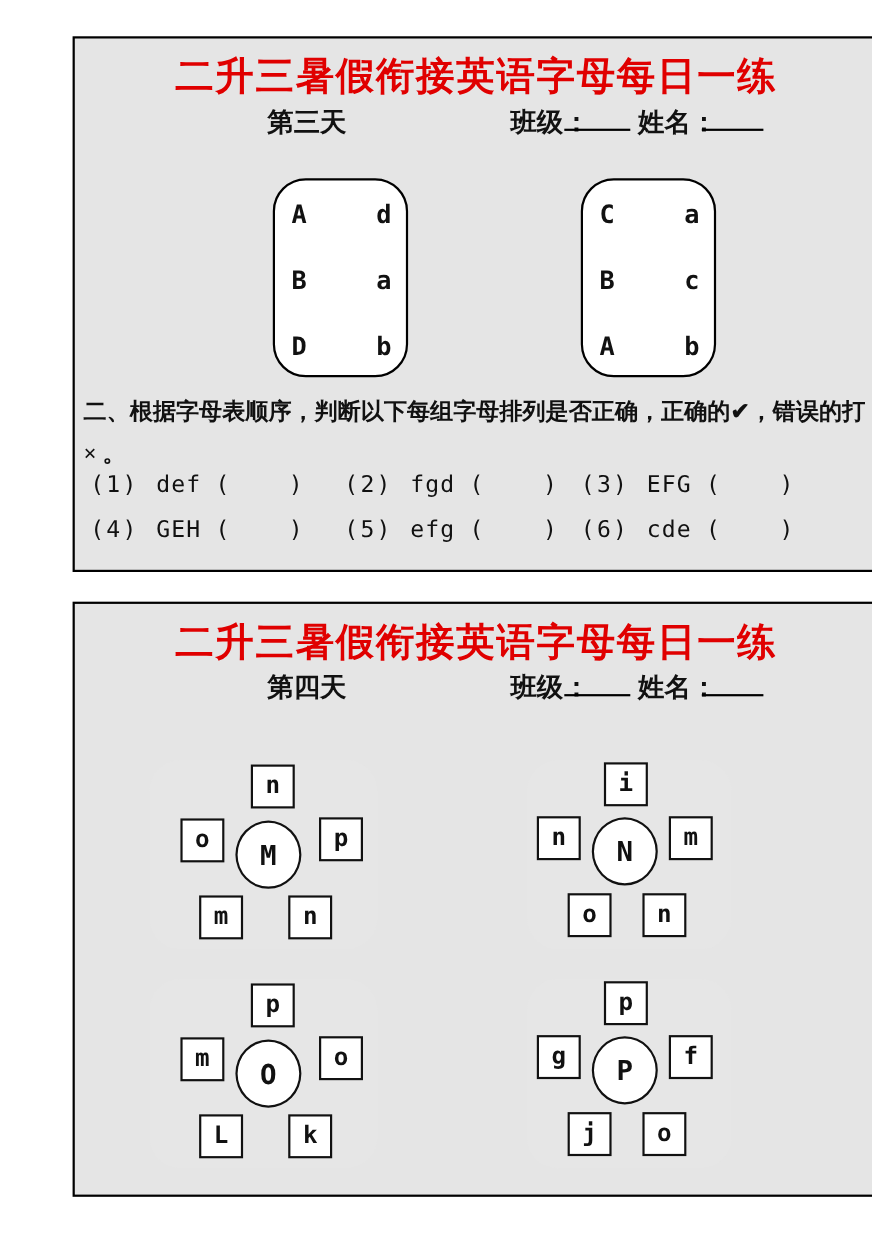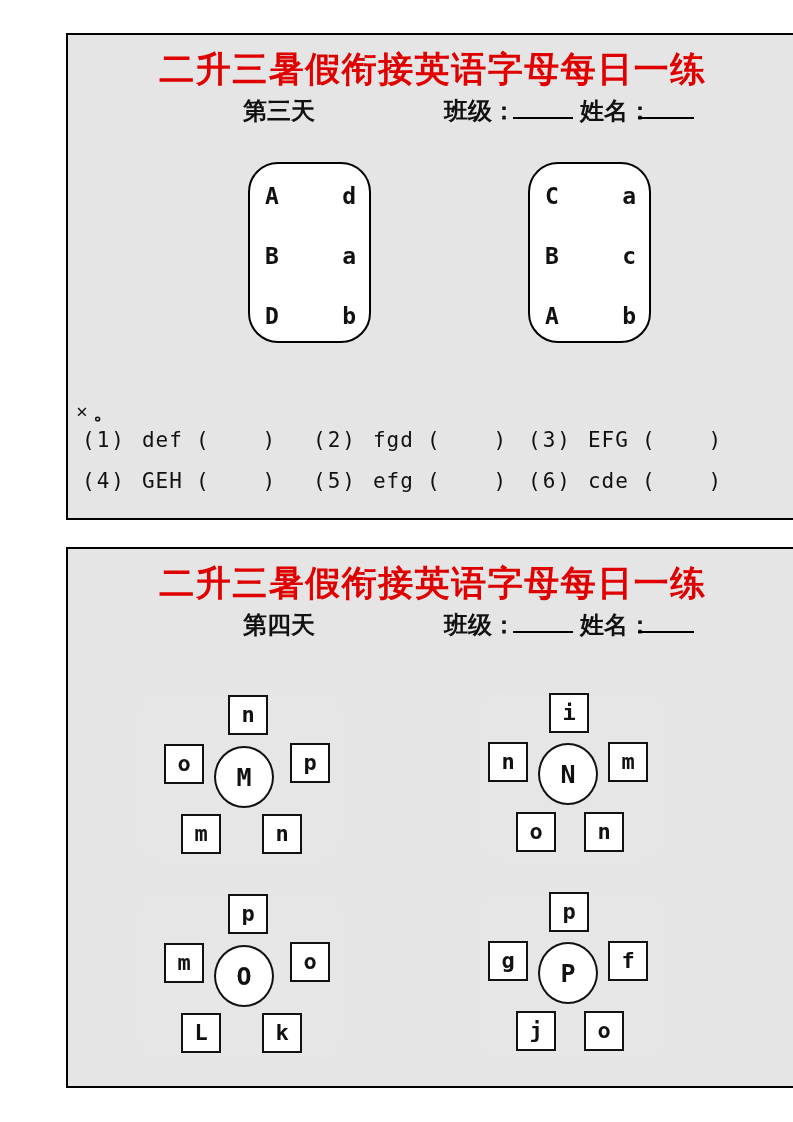--- a/index.html
+++ b/index.html
@@ -17,21 +17,21 @@
   #page2 { top:547px; height:541px; }
 
   .title {
     position:absolute; left:0; right:0; top:11px;
     text-align:center; font-size:35px; font-weight:bold;
     letter-spacing:1.5px; color:#e00000;
     font-family:"Liberation Serif", serif;
   }
   .subhead-item { position:absolute; top:60px; font-size:24px; font-weight:bold; }
   .day-label   { left:175px; }
-  .class-label { left:376px; }
+  .class-label { left:396px; }
   .name-label  { left:512px;text-align:center; }
   .blank-line  {
     position:absolute; top:58px; height:26px;
     border-bottom:2px solid #000;
   }
   .class-blank { left:445px; width:60px; }
   .name-blank  { left:570px; width:56px; }
 
   .sec-heading {
     position:absolute; left:8px; width:716px;
@@ -145,20 +145,21 @@
     <div class="connect-row">
       <span class="cletter">B</span>
       <span class="cletter">c</span>
     </div>
     <div class="connect-row">
       <span class="cletter">A</span>
       <span class="cletter">b</span>
     </div>
   </div>
 
+  <p class="sec-heading s2a">二、根据字母表顺序，判断以下每组字母排列是否正确，正确的✔，错误的打</p>
   <p class="sec-heading s2b">× 。</p>
 
   <div class="items">
     <div class="item">
       <span class="item-num">(1)</span>
       <span class="item-letters">def</span>
       <span class="paren">(</span>
       <span class="answer-gap"></span>
       <span class="paren close">)</span>
     </div>

